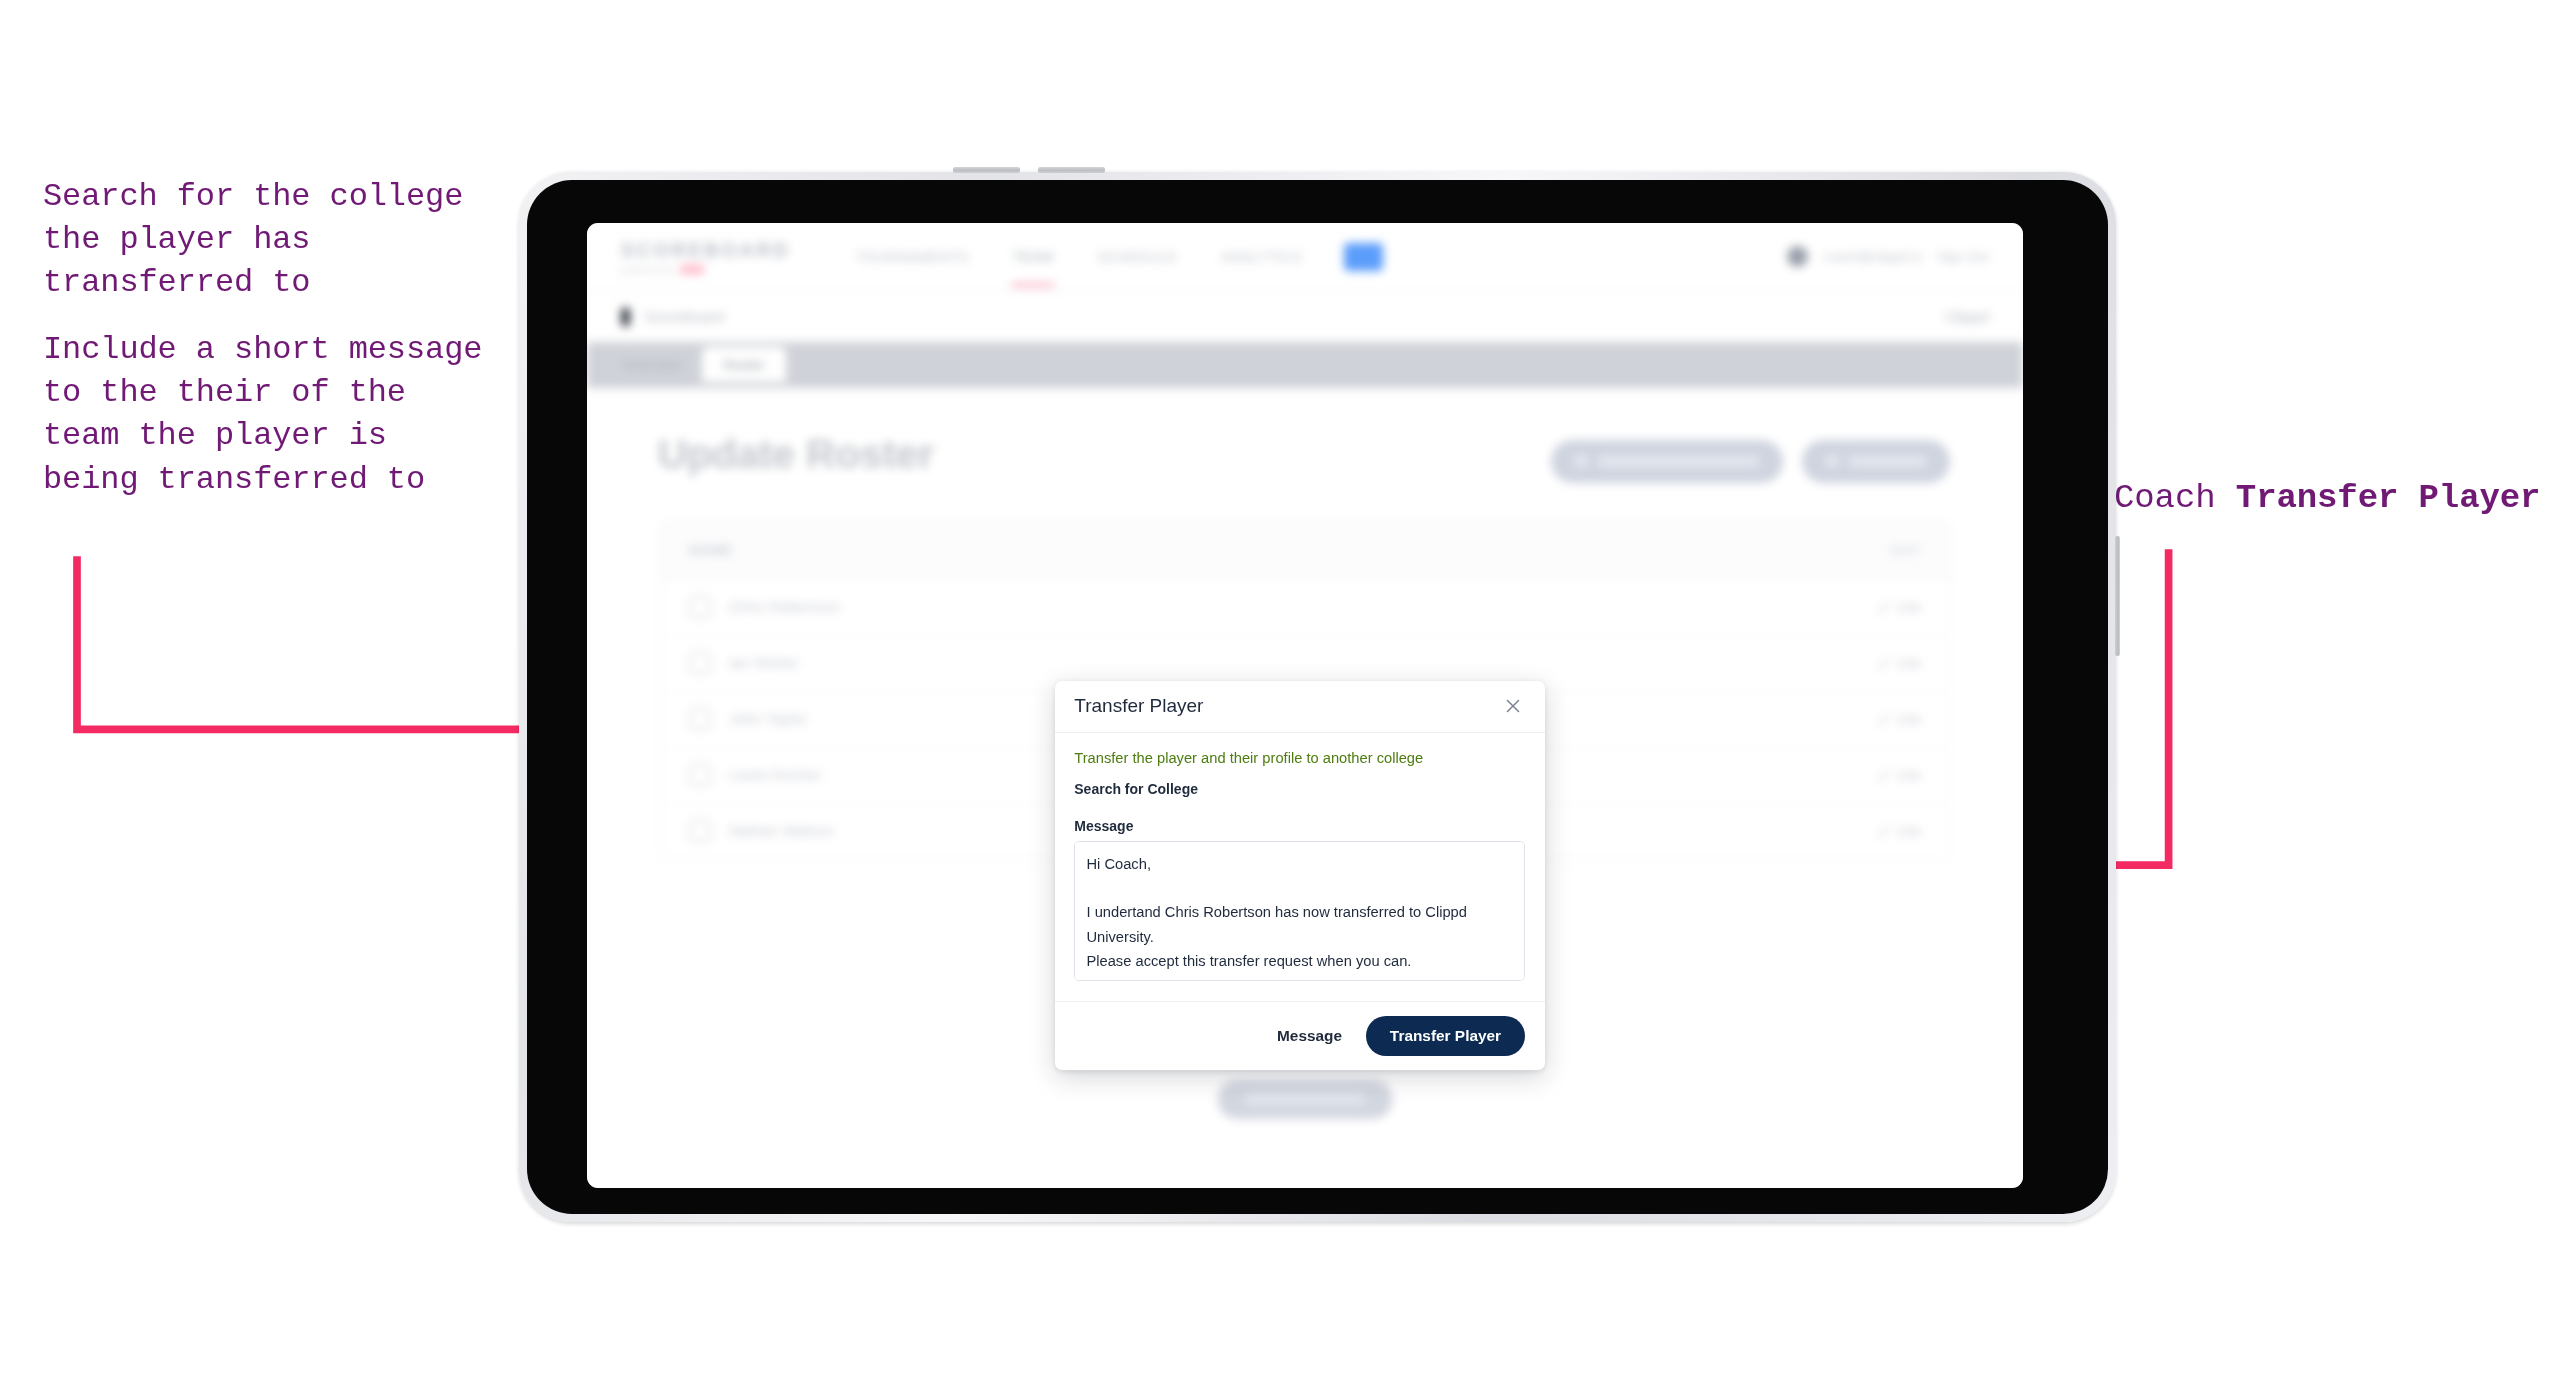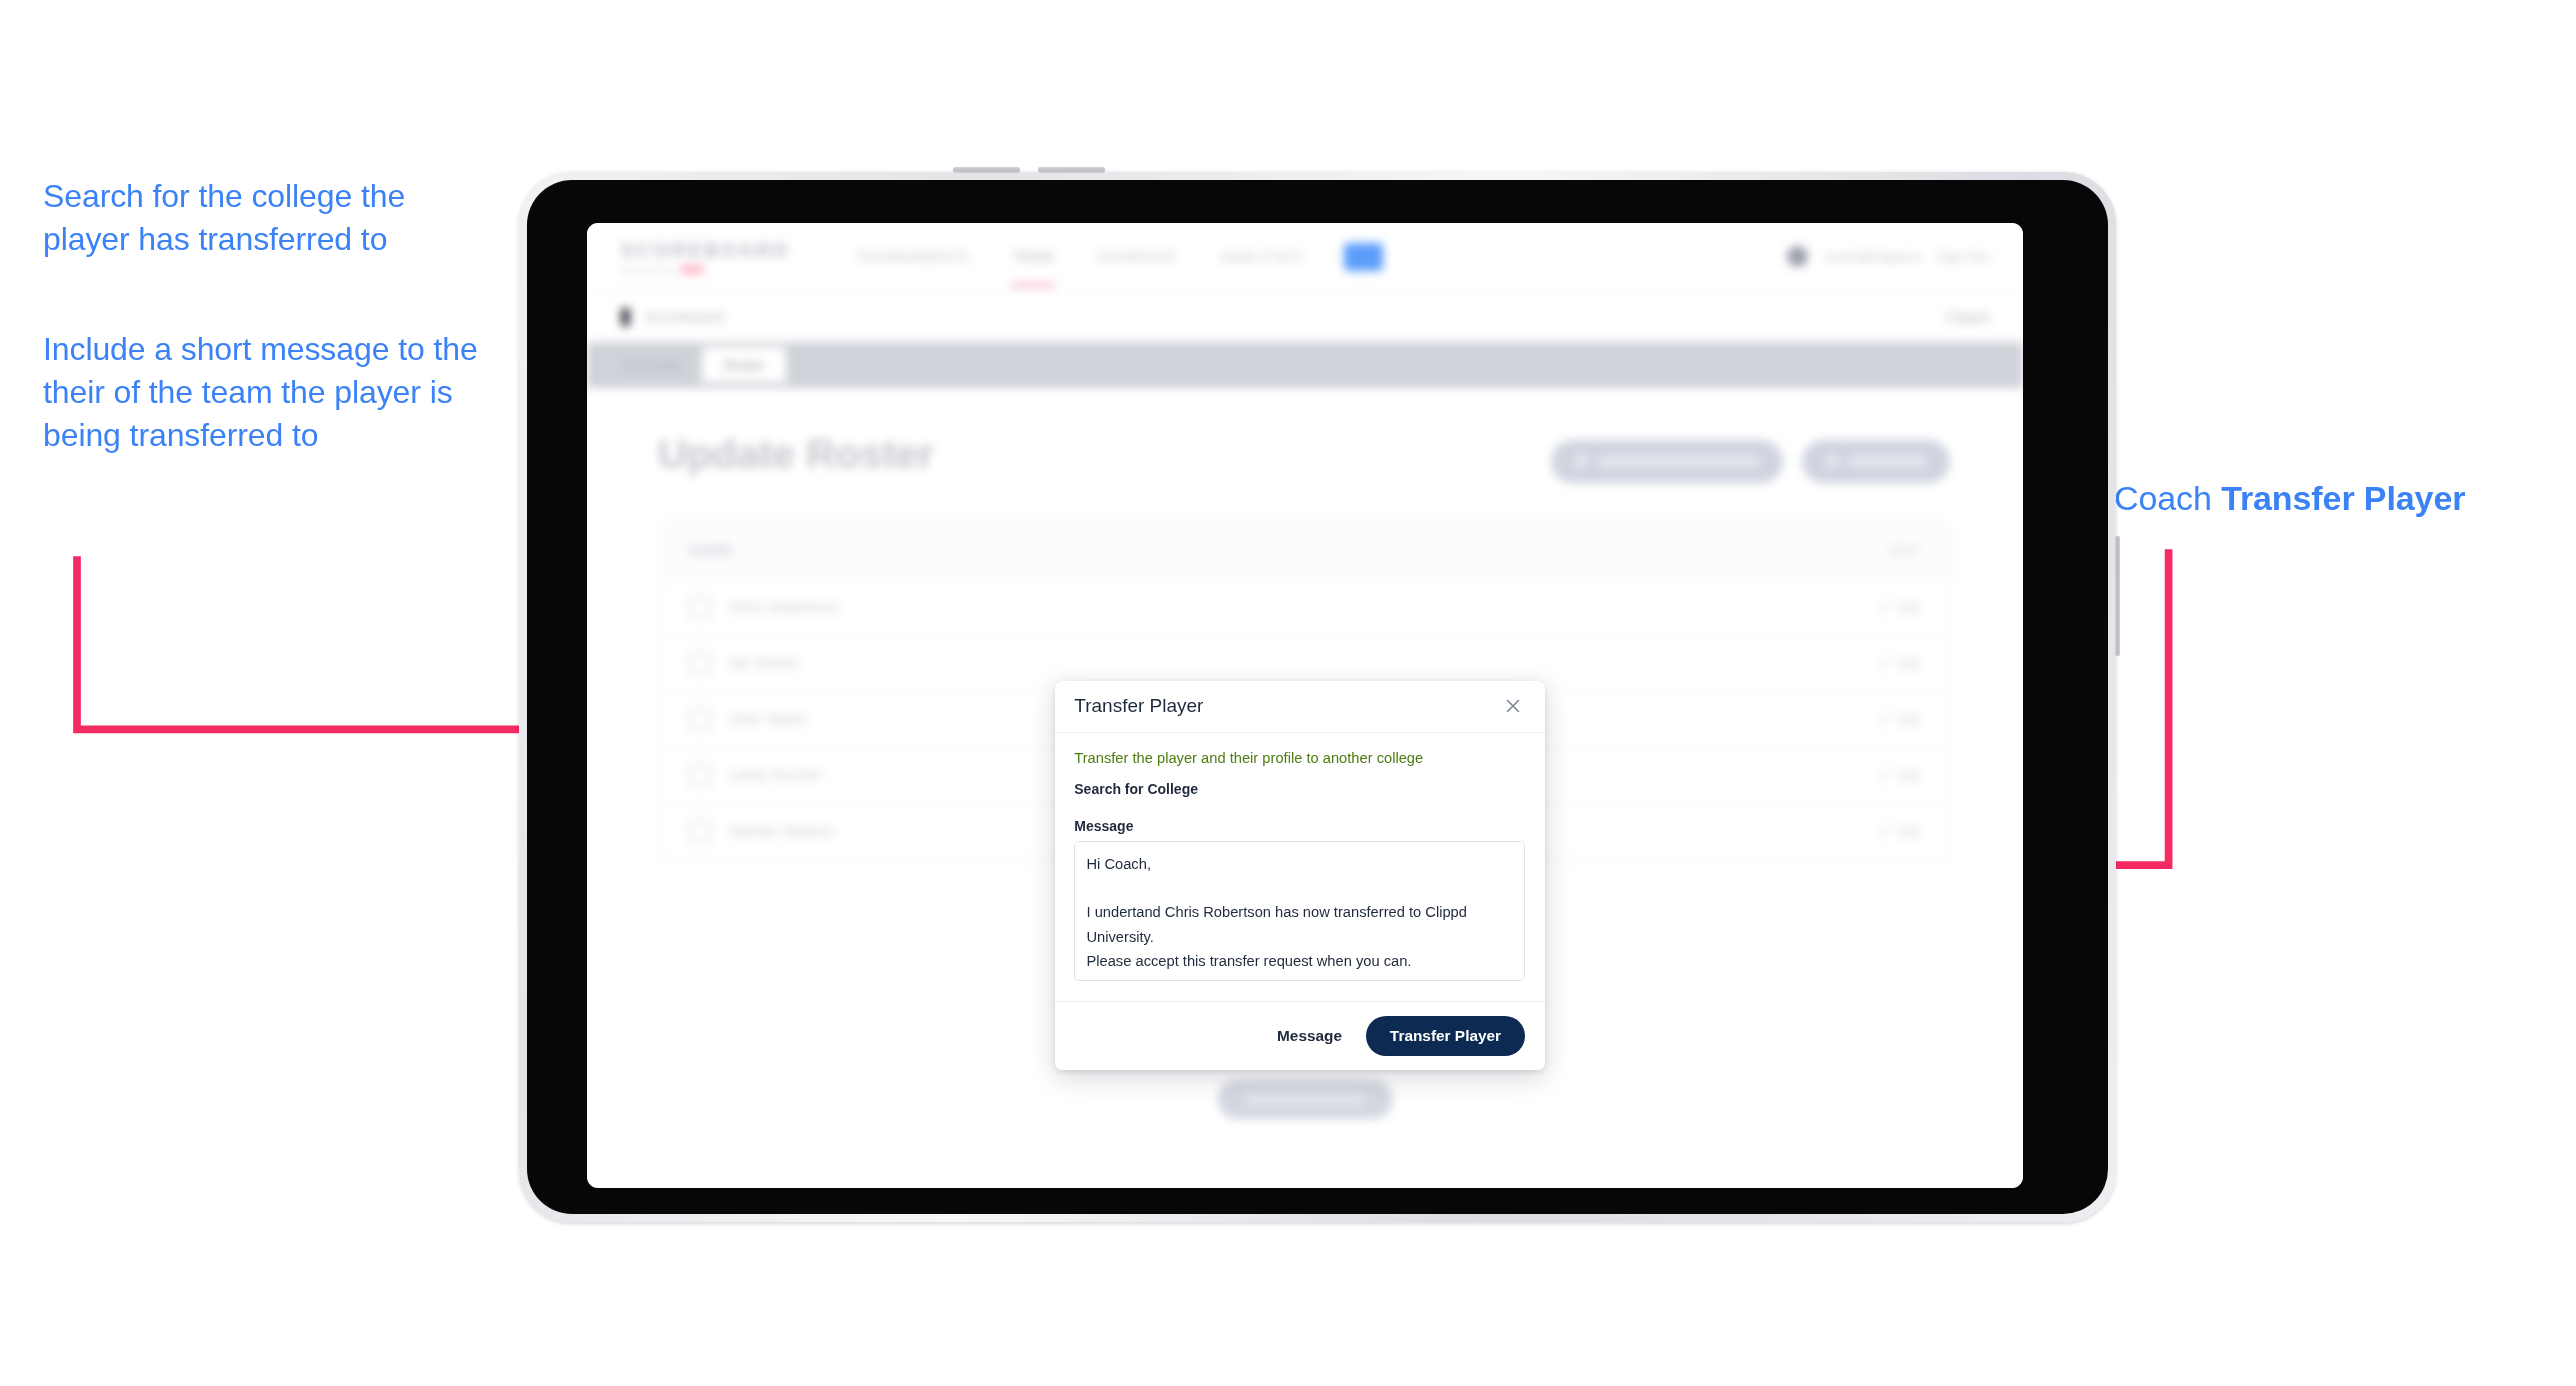--- a/index.html
+++ b/index.html
@@ -12,22 +12,22 @@
     height: 1386px;
     position: relative;
     overflow: hidden;
     font-family: "Liberation Sans", sans-serif;
     -webkit-font-smoothing: antialiased;
   }
 
   
   .annotation {
     position: absolute;
-    color: #3b82f6;
-    font-family: Liberation Sans, sans-serif;
+    color: #701a75;
+    font-family: Liberation Mono, monospace;
     font-size: 32px;
     line-height: 1.35;
     font-weight: 400;
     letter-spacing: -0.1px;
     white-space: pre-line;
   }
   #anno-left-1 { left: 43px; top: 175px; width: 448px; }
   #anno-left-2 { left: 43px; top: 328px; width: 448px; }
   #anno-right-1 {
     left: 2114px; top: 476px; width: 434px;

